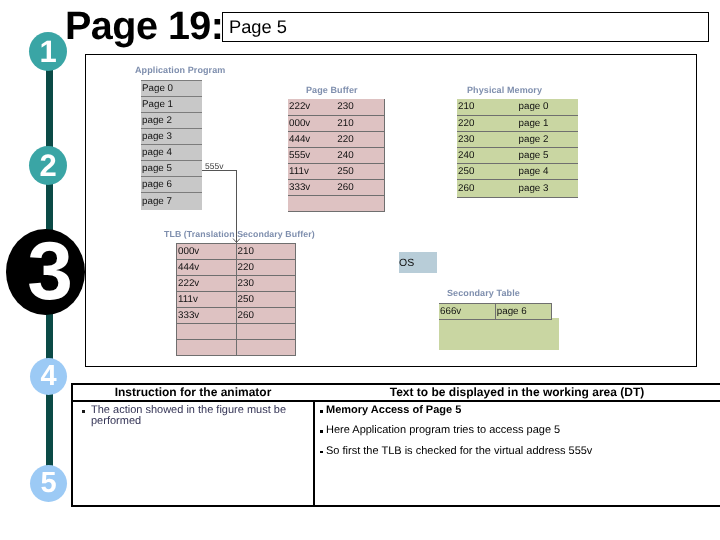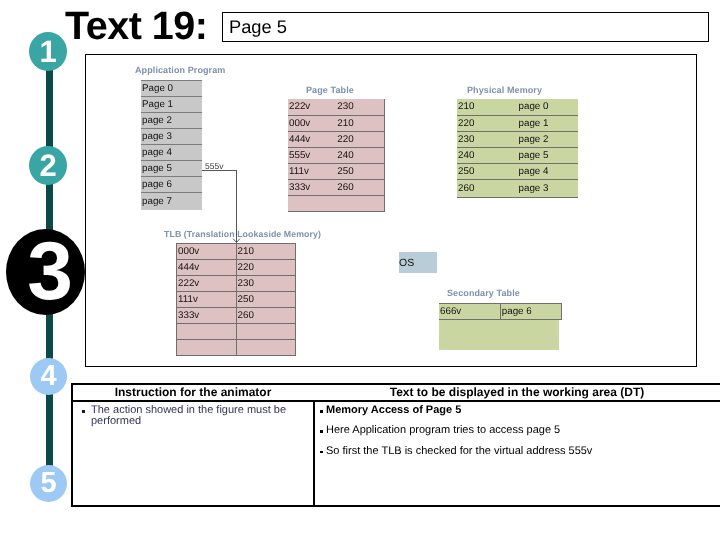--- a/index.html
+++ b/index.html
@@ -100,21 +100,21 @@
   
   #os-box {
     left:399px; top:252px; width:38px; height:21px;
     background:#b8cdd8;
     font-size:10.5px; color:#111;
     display:flex; align-items:center; justify-content:flex-start;
   }
 
   
   #sec-mem-caption { left:447px; top:288px; }
-  #sec-mem-table { left:439px; top:303px; width:123px; background:#c9d6a2; z-index:2; border-left:none; }
+  #sec-mem-table { left:439px; top:303px; width:113px; background:#c9d6a2; z-index:2; border-left:none; }
   #sec-mem-body {
     left:439px; top:318px; width:120px; height:32px;
     background:#c9d6a2;
     box-sizing:border-box;
   }
 
   
   #access-line-h { left:202px; top:170px; width:35px; height:1px; background:#555; }
   #access-line-v { left:236px; top:170px; width:1px; height:73px; background:#555; }
   #access-arrowhead { left:232px; top:238px; width:9px; height:5px; }
@@ -188,21 +188,21 @@
   <div class="abs step-circle" id="step-3">
     <span>3</span>
   </div>
   <div class="abs step-circle" id="step-4">
     <span>4</span>
   </div>
   <div class="abs step-circle" id="step-5">
     <span>5</span>
   </div>
 
-  <div class="abs" id="slide-title">Text 19:</div>
+  <div class="abs" id="slide-title">Page 19:</div>
   <div class="abs" id="title-box">
     <div id="title-box-text">Page 5</div>
   </div>
 
   <div class="abs" id="figure-frame"></div>
 
   <div class="caption" id="app-prog-caption">Application Program</div>
   <table class="mem-table" id="app-prog-table">
       <tbody>
         <tr>
@@ -225,21 +225,21 @@
         </tr>
         <tr>
           <td>page 6</td>
         </tr>
         <tr>
           <td>page 7</td>
         </tr>
       </tbody>
     </table>
 
-  <div class="caption" id="page-table-caption">Page Table</div>
+  <div class="caption" id="page-table-caption">Page Buffer</div>
   <table class="mem-table" id="page-table">
       <tbody>
         <tr>
           <td>222v</td>
           <td>230</td>
         </tr>
         <tr>
           <td>000v</td>
           <td>210</td>
         </tr>
@@ -289,21 +289,21 @@
           <td>250</td>
           <td>page 4</td>
         </tr>
         <tr>
           <td>260</td>
           <td>page 3</td>
         </tr>
       </tbody>
     </table>
 
-  <div class="caption" id="tlb-caption">TLB (Translation Lookaside Memory)</div>
+  <div class="caption" id="tlb-caption">TLB (Translation Secondary Buffer)</div>
   <table class="mem-table vsplit outer" id="tlb-table">
       <tbody>
         <tr>
           <td>000v</td>
           <td>210</td>
         </tr>
         <tr>
           <td>444v</td>
           <td>220</td>
         </tr>

